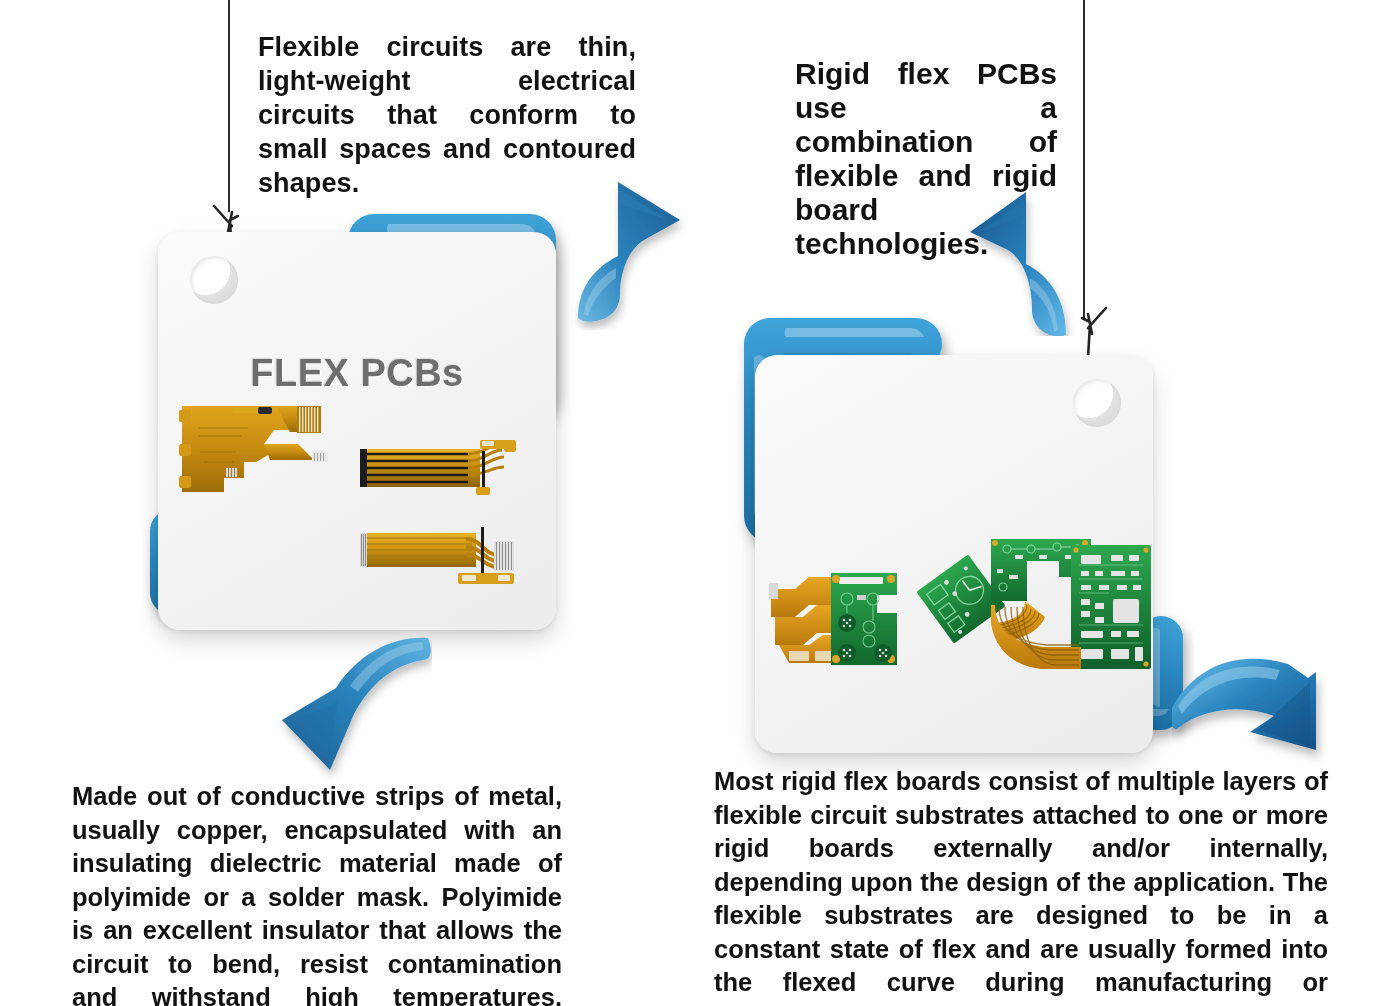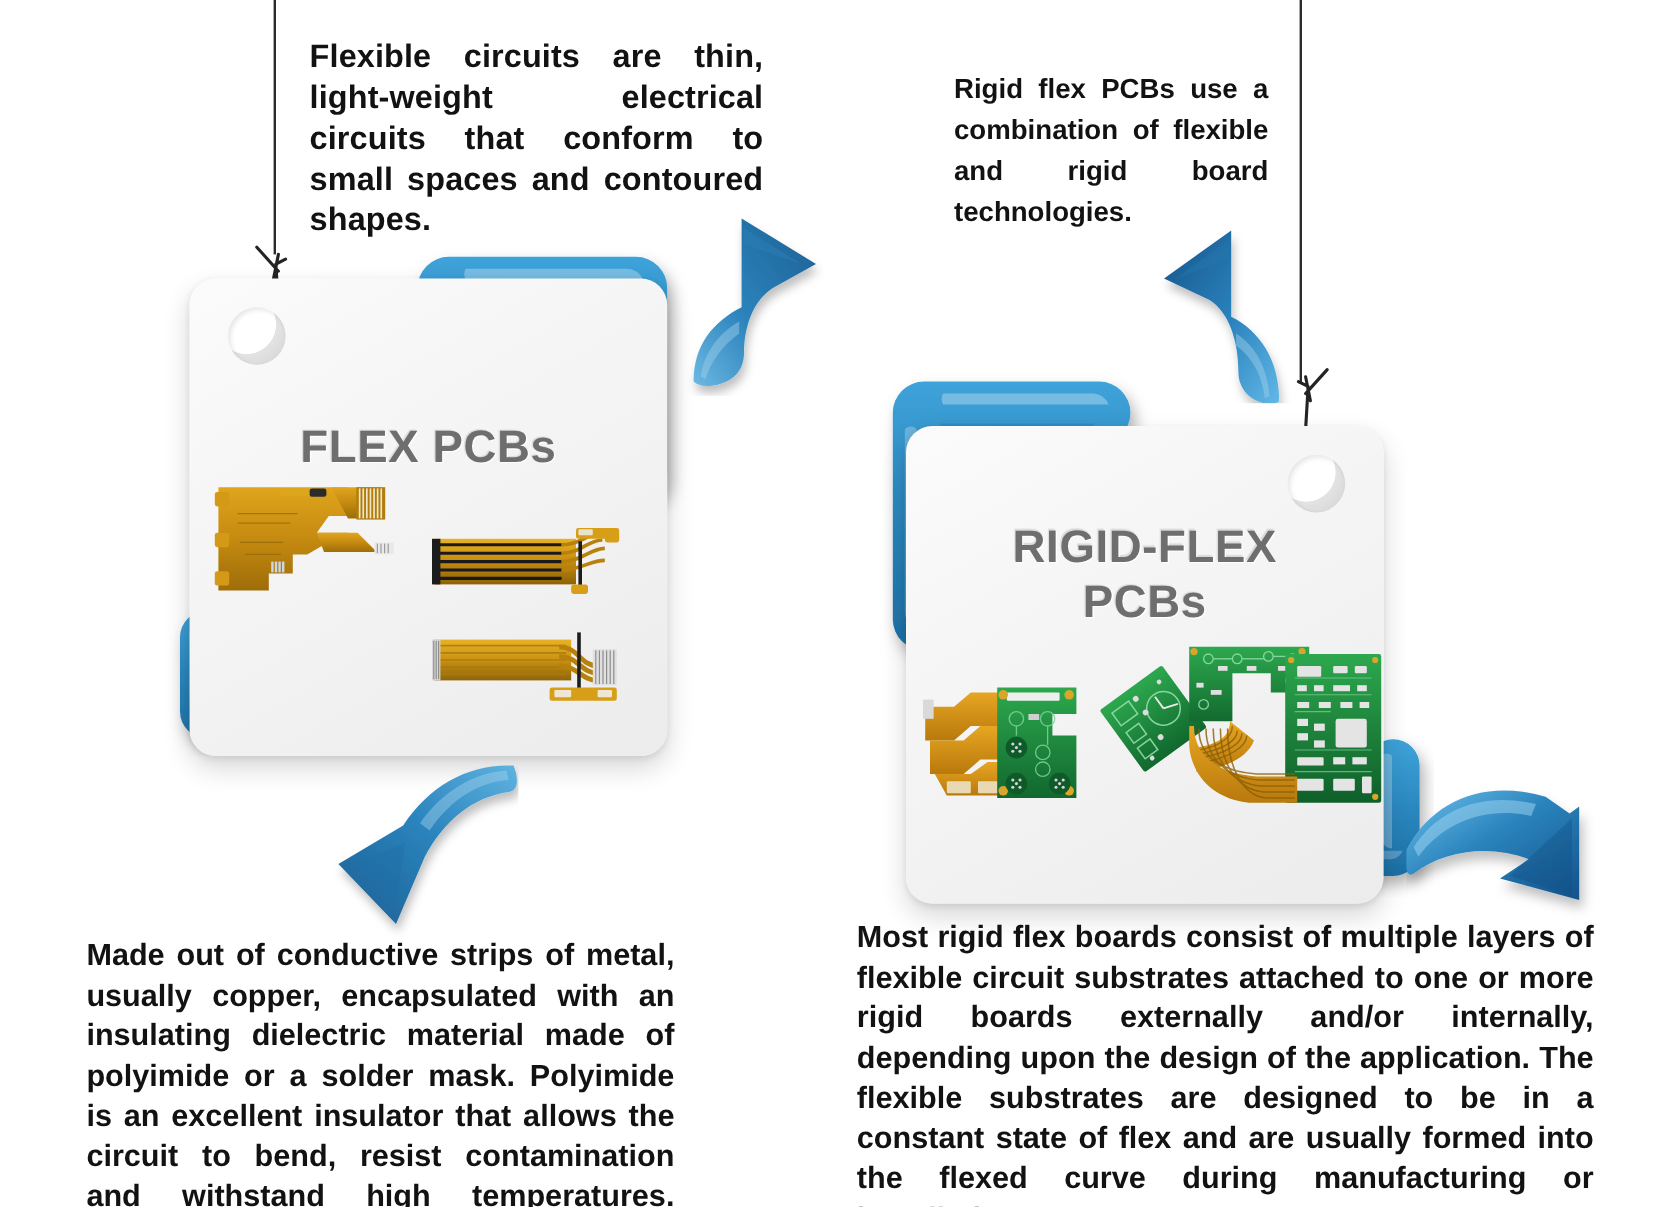--- a/index.html
+++ b/index.html
@@ -27,21 +27,21 @@
     text-align-last: justify;
     font-family: "Liberation Sans", sans-serif;
   }
   .callout.tl {
     left: 258px; top: 30px; width: 378px;
     font-size: 27px; line-height: 34px;
     letter-spacing: .1px;
   }
   .callout.tr {
     left: 795px; top: 57px; width: 262px;
-    font-size: 23px; line-height: 34px;
+    font-size: 30px; line-height: 34px;
   }
   .callout.bl {
     left: 72px; top: 780px; width: 490px;
     font-size: 25.5px; line-height: 33.5px;
   }
   .callout.br {
     left: 714px; top: 765px; width: 614px;
     font-size: 25.5px; line-height: 33.5px;
   }
 
@@ -310,24 +310,20 @@
       </g>
       <rect x="123" y="2" width="3" height="48" fill="#1c1c1c"></rect>
       <rect x="100" y="48" width="56" height="11" rx="2" fill="#d79f18"></rect>
       <rect x="104" y="50" width="14" height="6" rx="1" fill="#efe7d2"></rect>
       <rect x="140" y="50" width="12" height="6" rx="1" fill="#efe7d2"></rect>
     </svg>
   </div>
 
   <div class="card" id="card-rigid">
     <div class="hole" id="hole-rigid"></div>
-    <div class="card-title" id="title-rigid">
-      <div>RIGID-FLEX</div>
-      <div>PCBs</div>
-    </div>
 
     <svg class="prod" style="left:14px; top:200px; width:160px; height:116px;" viewBox="0 0 160 116">
       <defs>
         <linearGradient id="gf1" x1="0" y1="0" x2="0" y2="1">
           <stop offset="0%" stop-color="#e7a622"></stop>
           <stop offset="100%" stop-color="#b9790c"></stop>
         </linearGradient>
         <linearGradient id="gg1" x1="0" y1="0" x2="0" y2="1">
           <stop offset="0%" stop-color="#2da84e"></stop>
           <stop offset="100%" stop-color="#11682e"></stop>

